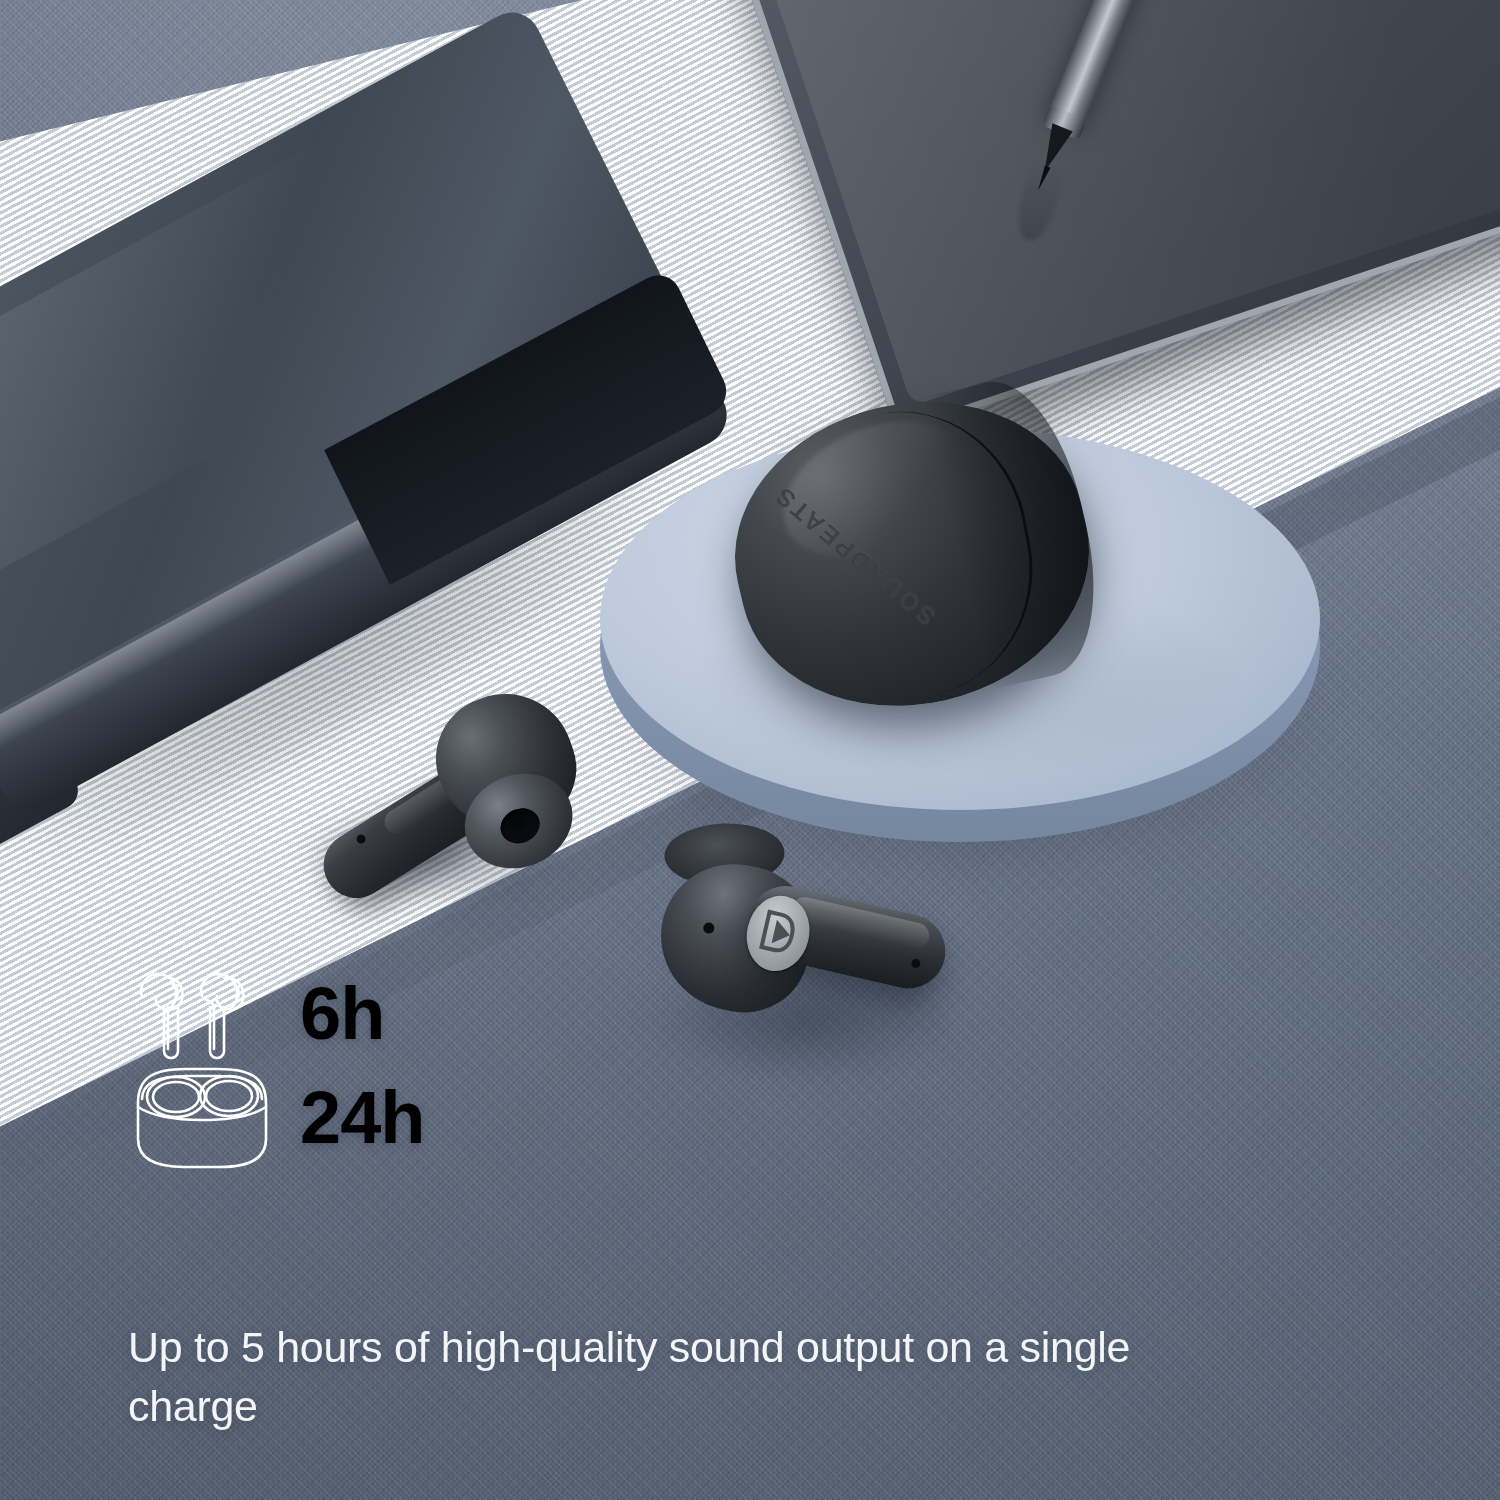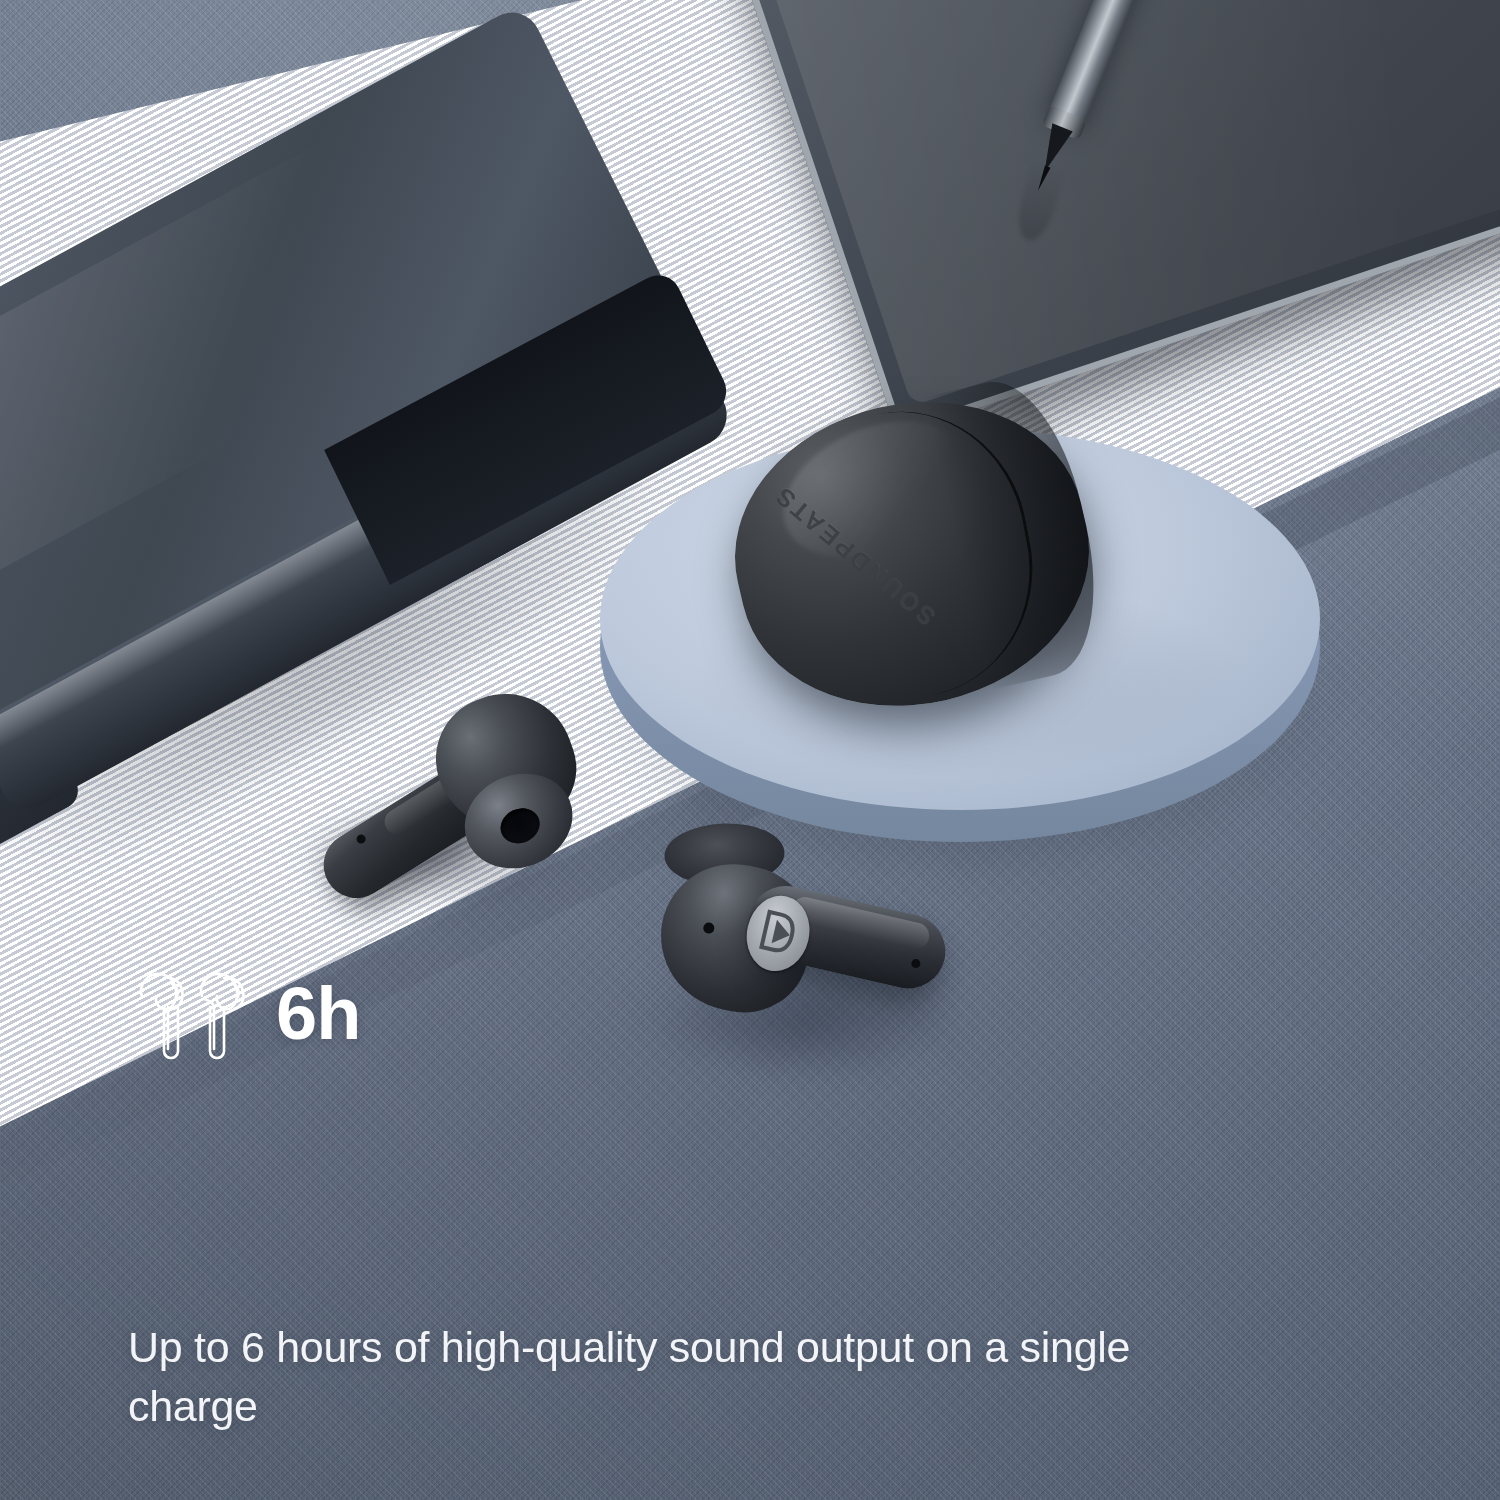--- a/index.html
+++ b/index.html
@@ -289,22 +289,22 @@
     background:radial-gradient(ellipse at 50% 50%, rgba(36,44,58,.48), rgba(36,44,58,0) 70%);
     filter:blur(12px);
   }
 
   
   .specs{position:absolute;left:128px;top:962px;width:420px;}
   .spec-row{display:flex;align-items:center;height:104px;}
   .spec-icon{width:148px;height:100px;display:flex;align-items:center;justify-content:center;}
   .spec-icon svg{display:block;}
   .spec-value{
-    color:#ffffff;font-size:74px;font-weight:700;line-height:1;
-    letter-spacing:-1px;margin-left:0;
+    color:#000000;font-size:74px;font-weight:700;line-height:1;
+    letter-spacing:-1px;margin-left:24px;
     text-shadow:0 2px 10px rgba(40,48,62,.35);
   }
 
   .headline{
     position:absolute;left:128px;top:1189px;
     color:#ffffff;font-size:104px;font-weight:700;line-height:1.02;
     letter-spacing:-2.5px;white-space:nowrap;
     text-shadow:0 3px 16px rgba(40,48,62,.30);
   }
   .subcopy{
@@ -414,18 +414,39 @@
             <path d="M105 18 C110 20 112 26 110 31"></path>
             <path d="M82 41 L82 85 C82 90 86 92 89 92 C92 92 96 90 96 85 L96 41"></path>
             <path d="M86 41 L86 83"></path>
             <path d="M76 33 C80 34 84 36 86 40"></path>
           </g>
         </svg>
       </div>
       <div class="spec-value">6h</div>
     </div>
 
-
-  </div>
-
-  <div class="subcopy">Up to 6 hours of high-quality sound output on a single charge</div>
+    <div class="spec-row">
+      <div class="spec-icon">
+        <svg viewBox="0 0 148 110" width="148" height="110" aria-hidden="true">
+          <g fill="none" stroke="#ffffff" stroke-width="2.6" stroke-linecap="round" stroke-linejoin="round">
+
+            <path d="M10 40 C10 14 26 6 58 6 L90 6 C122 6 138 14 138 40
+                     L138 76 C138 96 120 104 92 104 L56 104
+                     C28 104 10 96 10 76 Z"></path>
+
+            <path d="M10 44 C24 53 44 57 74 57 C104 57 124 53 138 44"></path>
+            <path d="M14 36 C14 20 30 13 58 13 L90 13 C118 13 134 20 134 36"></path>
+
+            <ellipse cx="48" cy="34" rx="29" ry="20"></ellipse>
+            <ellipse cx="101" cy="33" rx="29" ry="20"></ellipse>
+            <ellipse cx="48" cy="34" rx="23" ry="15"></ellipse>
+            <ellipse cx="101" cy="33" rx="23" ry="15"></ellipse>
+          </g>
+        </svg>
+      </div>
+      <div class="spec-value">24h</div>
+    </div>
+
+  </div>
+
+  <div class="subcopy">Up to 5 hours of high-quality sound output on a single charge</div>
 
 </div>
 
 </body></html>

